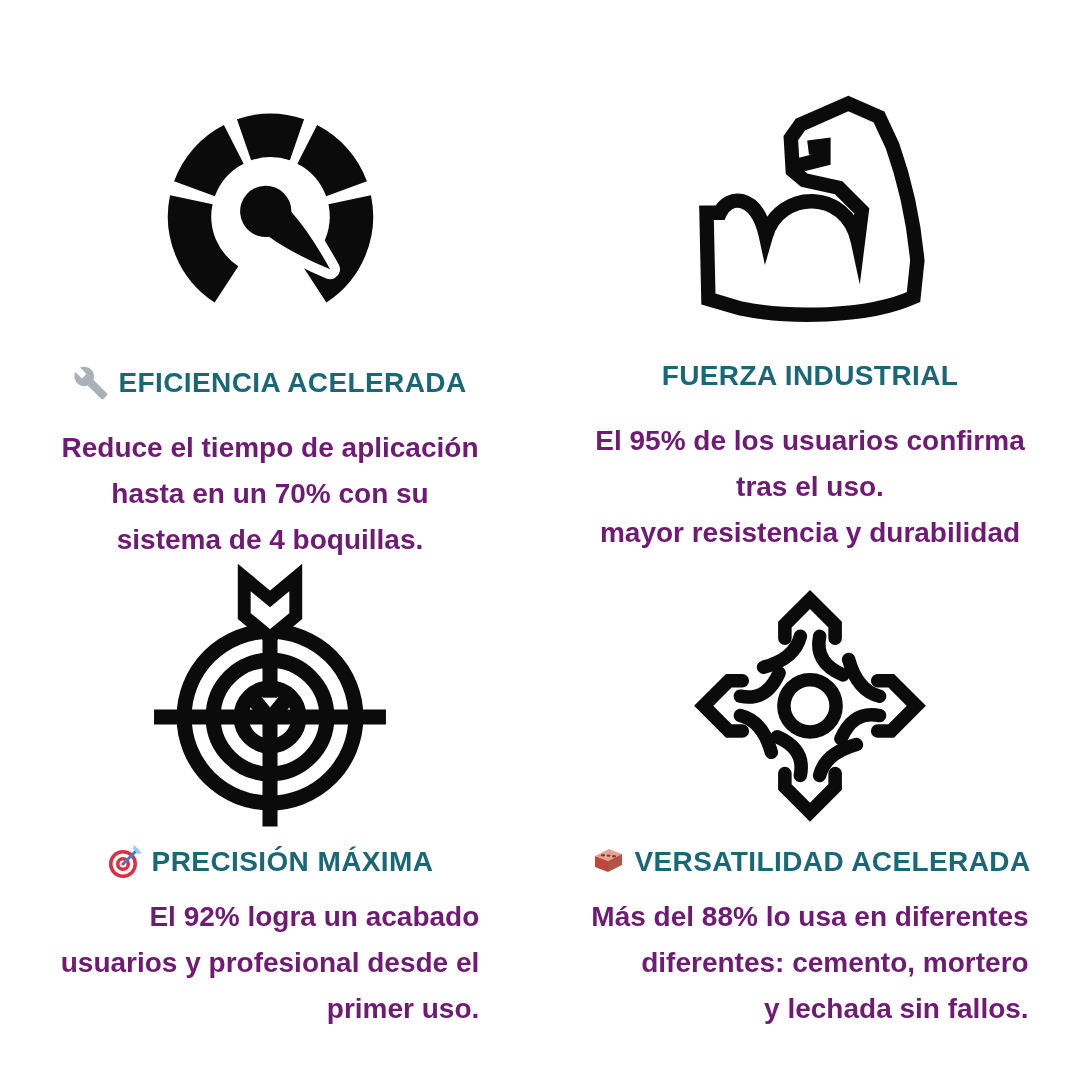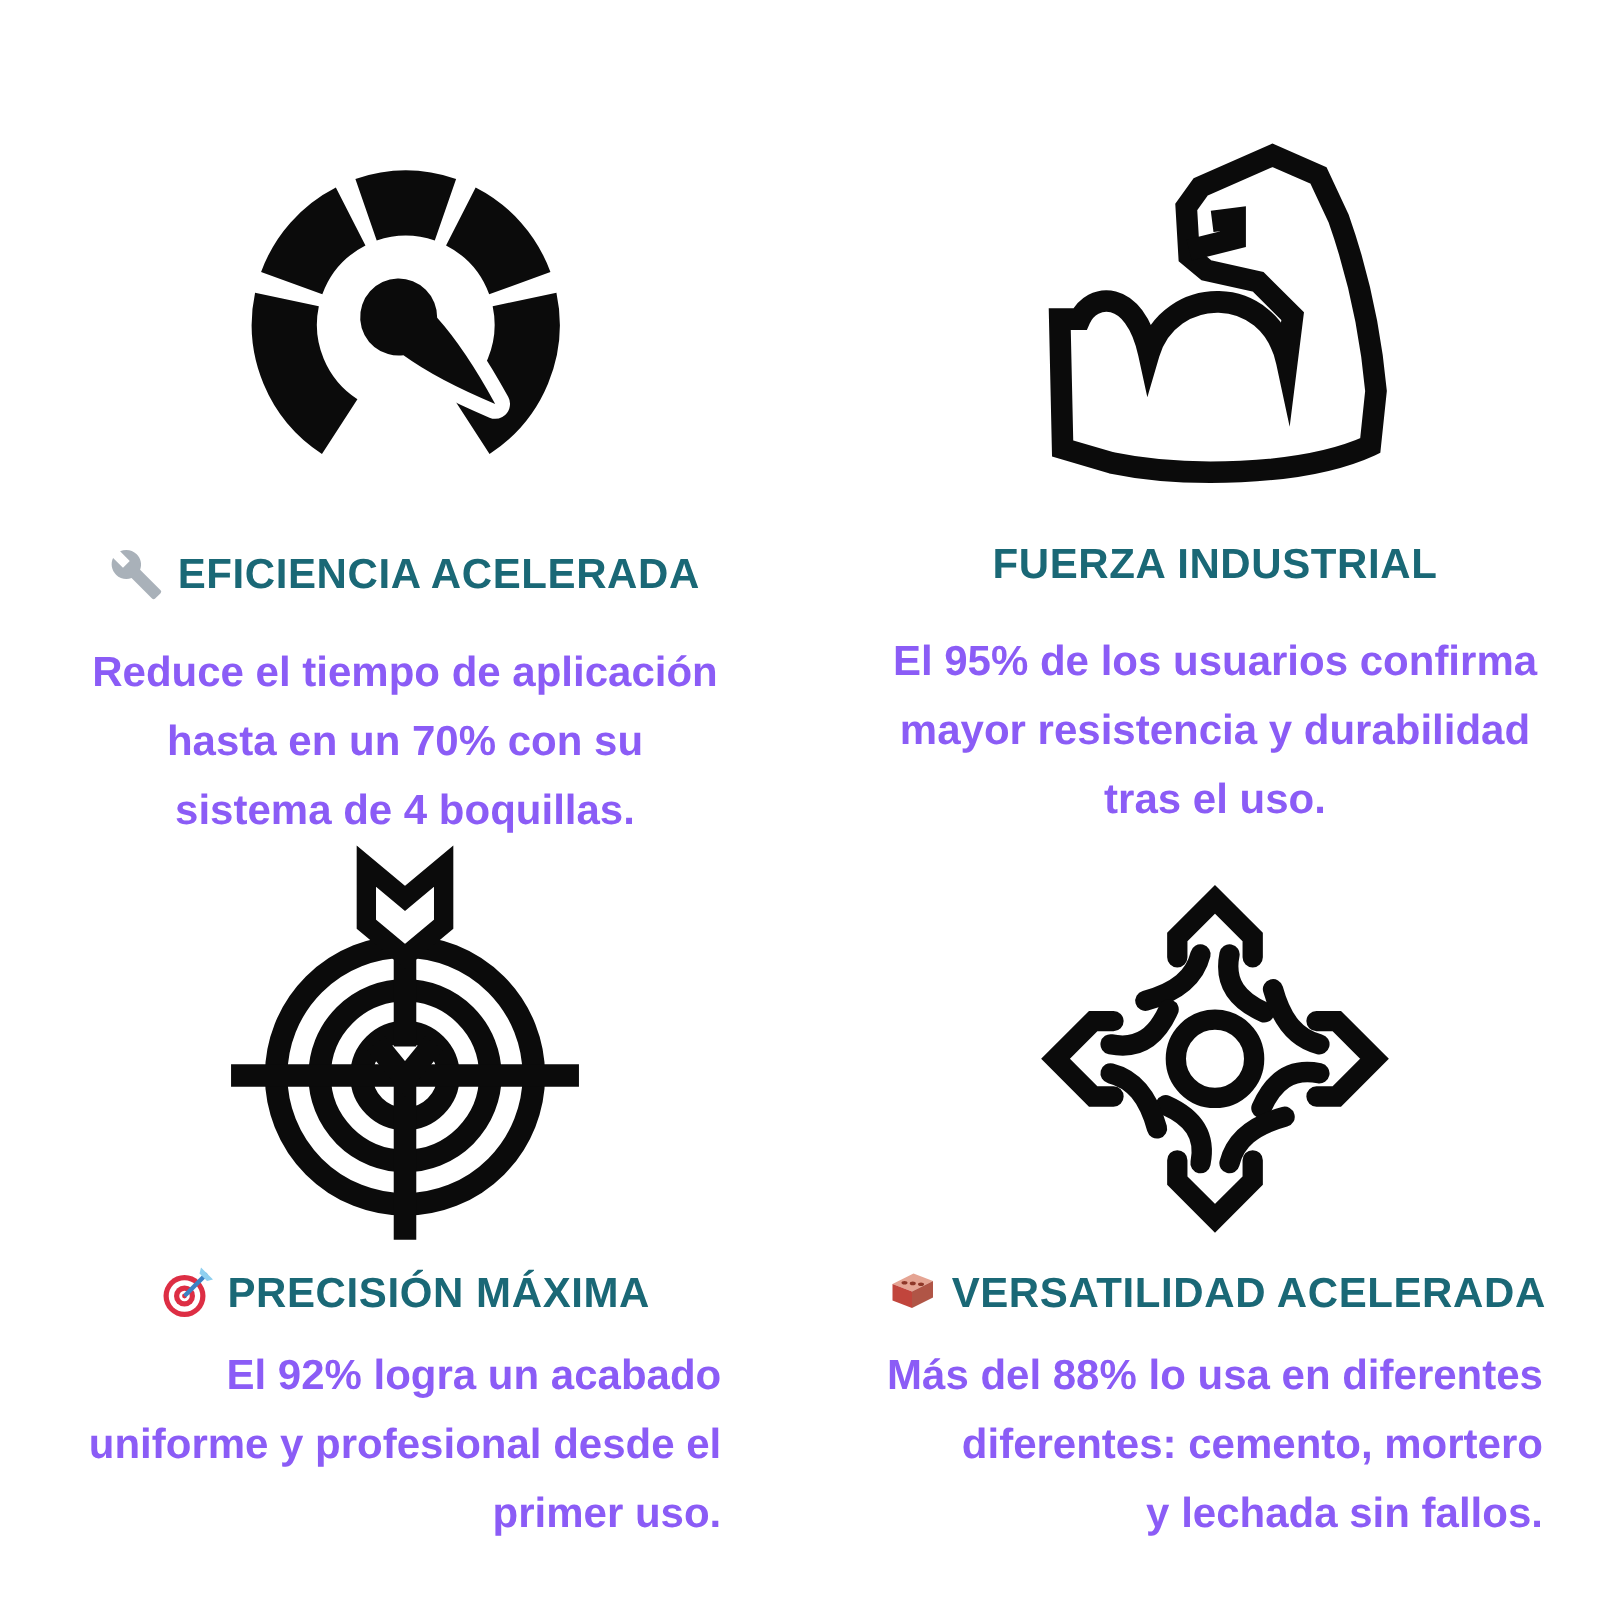--- a/index.html
+++ b/index.html
@@ -16,21 +16,21 @@
   .title{
     display:flex;align-items:center;justify-content:center;gap:9px;
     font-size:28px;font-weight:800;letter-spacing:.4px;line-height:36px;
     color:#1a6876;white-space:nowrap;
   }
   .row1 .title{margin-top:36px;}
   .row2 .title{margin-top:6px;}
   .emoji{width:36px;height:36px;flex:0 0 auto;}
   .body{
     margin-top:24px;text-align:center;
-    font-size:28px;font-weight:800;line-height:46px;color:#8b5cf6;
+    font-size:28px;font-weight:800;line-height:46px;color:#701a75;
   }
   .row2 .body{margin-top:14px;text-align:right;}
   .body .ln{white-space:nowrap;}
   .big-icon{display:block;}
   svg{overflow:visible;}
 </style>
 </head>
 <body>
 
 <div class="canvas">
@@ -81,22 +81,22 @@
                    L 7 108 L 6 63 Z"></path>
           <path d="M 51 39 L 67 35 L 67 28 L 59 29"></path>
         </g>
       </svg>
     </div>
     <div class="title">
       <span>FUERZA INDUSTRIAL</span>
     </div>
     <div class="body">
       <div class="ln">El 95% de los usuarios confirma</div>
+      <div class="ln">tras el uso.</div>
       <div class="ln">mayor resistencia y durabilidad</div>
-      <div class="ln">tras el uso.</div>
     </div>
   </div>
 
   <div class="cell row2">
     <div class="icon-box">
       <svg class="big-icon" width="262" height="262" viewBox="0 0 122 122" aria-hidden="true">
         <g stroke="#0b0b0b" stroke-width="7" fill="none">
           <circle cx="61" cy="68" r="40"></circle>
           <circle cx="61" cy="68" r="26.5"></circle>
           <circle cx="61" cy="68" r="13.5"></circle>
@@ -115,21 +115,21 @@
         <circle cx="16" cy="20" r="7" fill="#dd2e44"></circle>
         <circle cx="16" cy="20" r="3.5" fill="#ffffff"></circle>
         <circle cx="16" cy="20" r="1.6" fill="#dd2e44"></circle>
         <path d="M 30 6 L 17 19" stroke="#3b82c4" stroke-width="3" stroke-linecap="round"></path>
         <path d="M 27 1 L 35 9 L 31 10 L 26 5 Z" fill="#8fd0f0"></path>
       </svg>
       <span>PRECISIÓN MÁXIMA</span>
     </div>
     <div class="body">
       <div class="ln">El 92% logra un acabado</div>
-      <div class="ln">uniforme y profesional desde el</div>
+      <div class="ln">usuarios y profesional desde el</div>
       <div class="ln">primer uso.</div>
     </div>
   </div>
 
   <div class="cell row2">
     <div class="icon-box">
       <svg class="big-icon" width="232" height="232" viewBox="0 0 120 120" aria-hidden="true">
         <g stroke="#0b0b0b" stroke-width="7" fill="none" stroke-linecap="round" stroke-linejoin="miter">
           <circle cx="60" cy="62" r="13.5"></circle>
           <g id="arrw">

